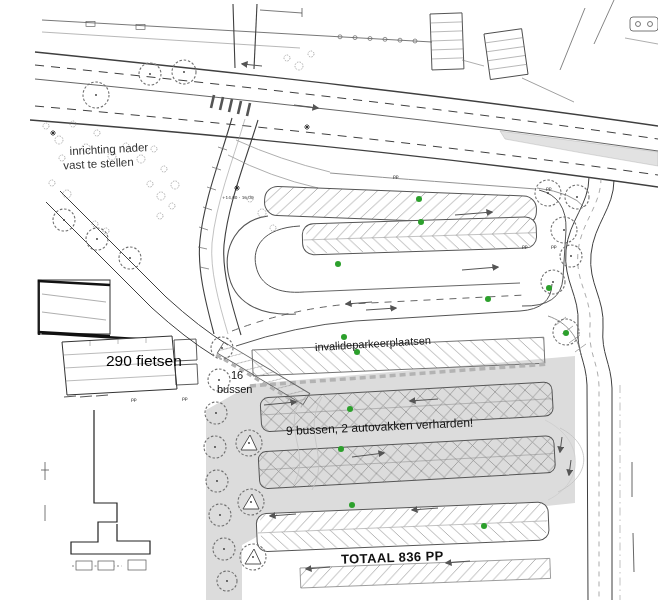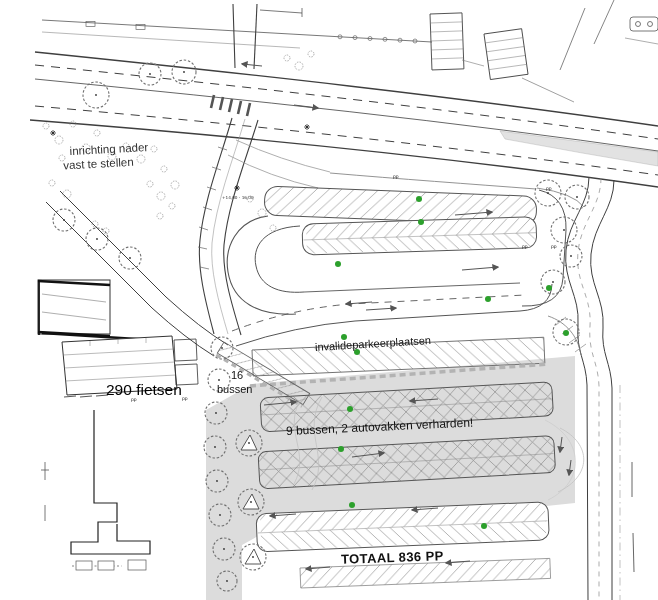--- a/index.html
+++ b/index.html
@@ -2,21 +2,21 @@
 <html><head>
 <meta charset="utf-8">
 <style>
   html,body{margin:0;padding:0;background:#fff;}
   .stage{position:relative;width:658px;height:600px;background:#fff;overflow:hidden;
          font-family:"Liberation Sans",sans-serif;}
   .stage svg{position:absolute;left:0;top:0;}
   .lbl{position:absolute;color:#111;white-space:nowrap;line-height:1.2;}
   .lbl-inrichting{left:70px;top:143px;font-size:11.5px;color:#333;transform:rotate(-3deg);}
   .lbl-inrichting .l2{margin-left:-7px;}
-  .lbl-fietsen{left:106px;top:352px;font-size:15.5px;color:#000;margin-top:29px;}
+  .lbl-fietsen{left:106px;top:352px;font-size:15.5px;color:#000;}
   .lbl-13{left:231px;top:369px;font-size:11px;}
   .lbl-motoren{left:217px;top:383px;font-size:11px;}
   .lbl-invalide{left:315px;top:341px;font-size:11px;transform:rotate(-3.5deg);transform-origin:left center;}
   .lbl-bussen{left:286px;top:424px;font-size:12px;transform:rotate(-2.6deg);transform-origin:left center;}
   .lbl-totaal{left:341px;top:550px;font-size:13px;font-weight:bold;letter-spacing:.4px;transform:rotate(-2deg);}
   .t4{font-size:4.5px;fill:#222;font-family:"DejaVu Sans",sans-serif;}
   .t3{font-size:4.2px;fill:#333;font-family:"DejaVu Sans",sans-serif;}
 </style>
 </head>
 <body>

